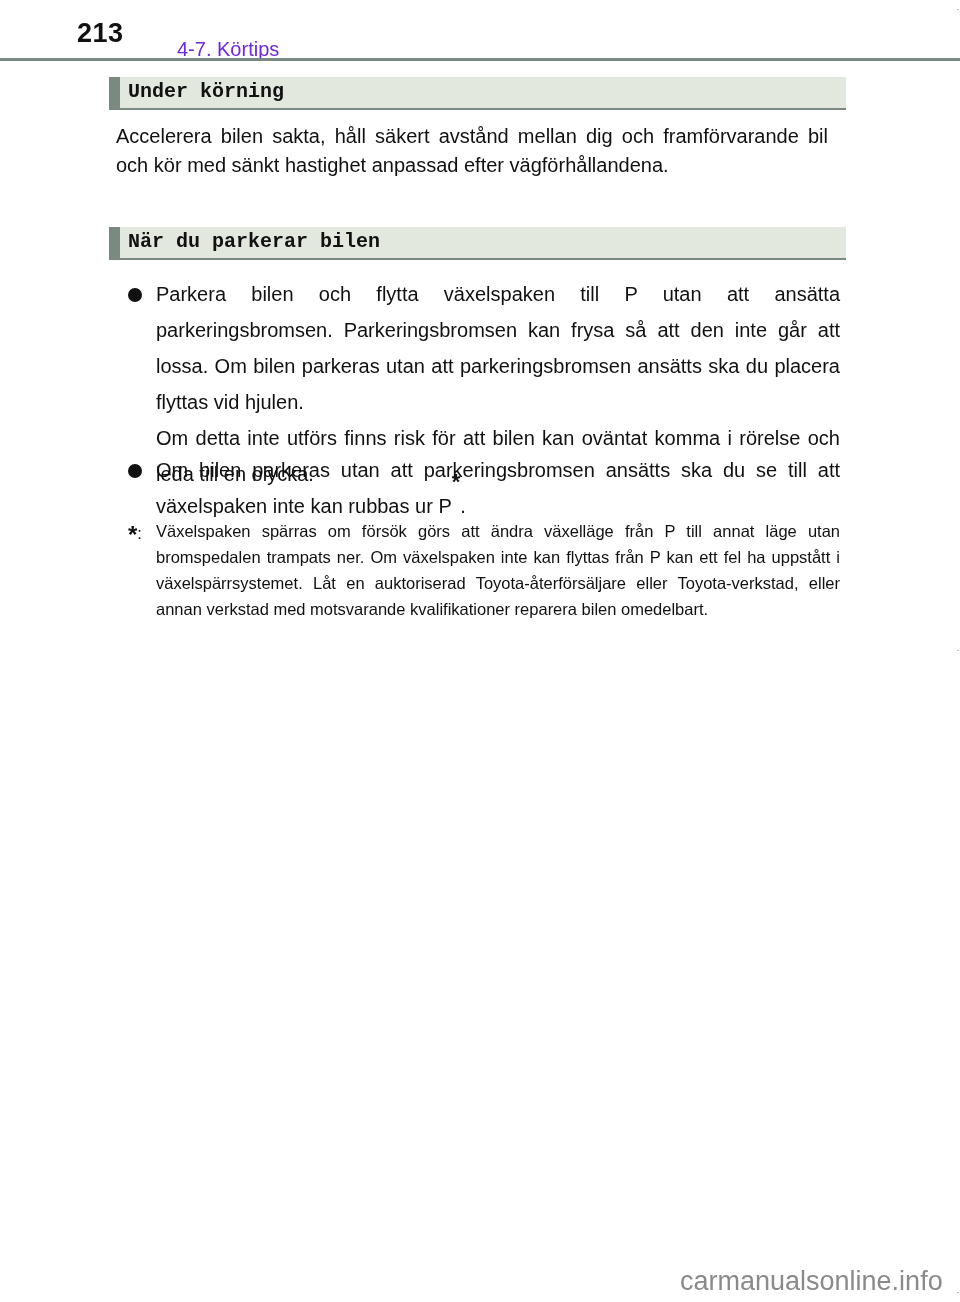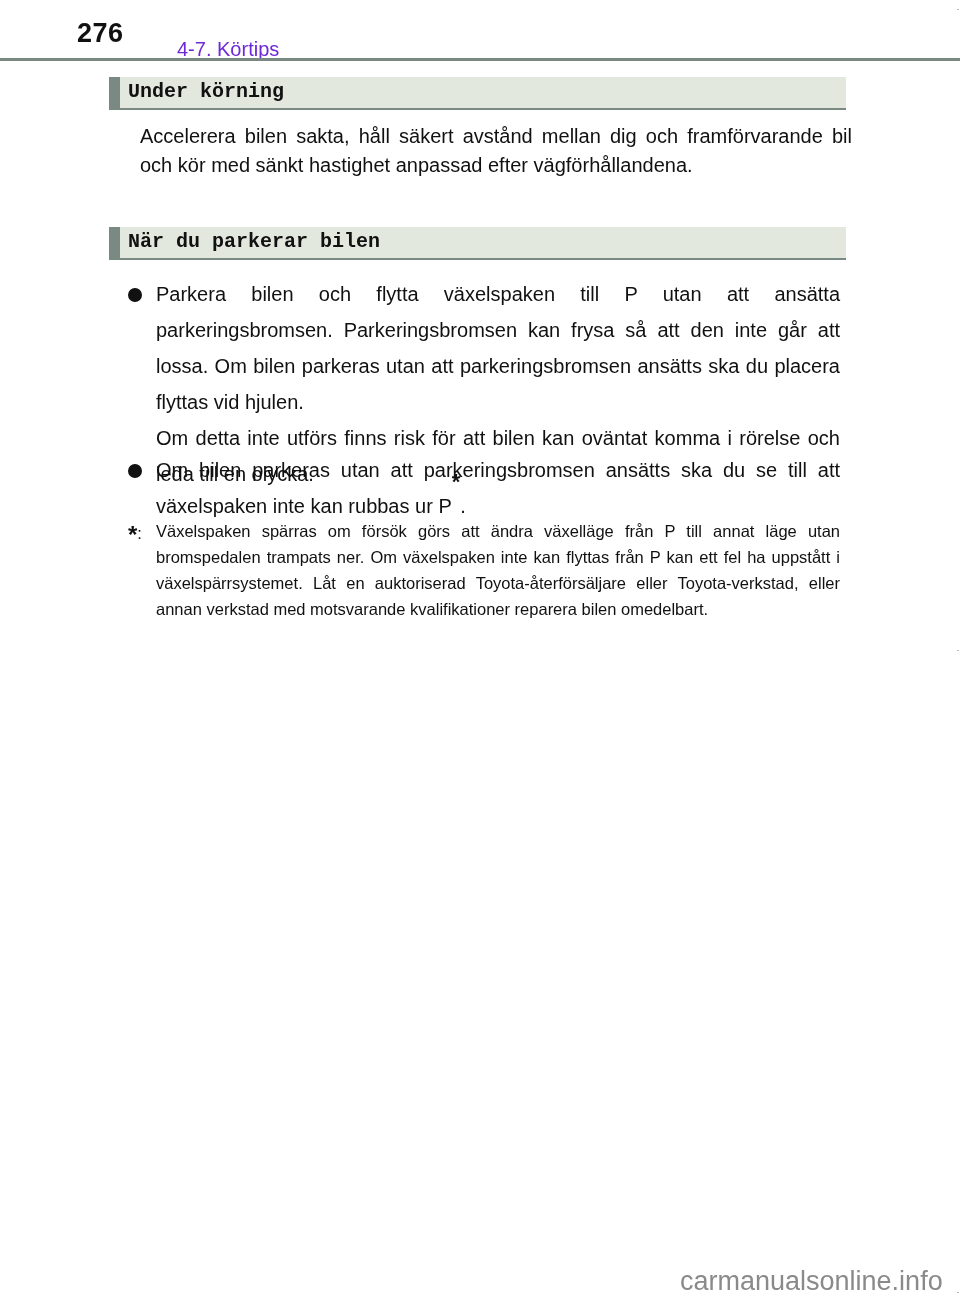--- a/index.html
+++ b/index.html
@@ -5,38 +5,38 @@
   html, body { margin:0; padding:0; background:#ffffff; }
   body { width:960px; height:1302px; position:relative; overflow:hidden;
          font-family:"Liberation Sans", "DejaVu Sans", sans-serif; color:#111; }
   .page-number { position:absolute; left:77px; top:18px; font-size:27px; font-weight:bold; letter-spacing:0.5px; }
   .chapter { position:absolute; left:177px; top:38px; font-size:20px; color:#6d28d9; }
   .header-rule { position:absolute; left:0; top:58px; width:960px; height:3px; background:#7a8a82; }
   .section-head { position:absolute; left:109px; width:737px; height:33px; background:#e3e8df;
                   border-bottom:2px solid #7a8a82; box-sizing:border-box;font-family:Liberation Mono, monospace; }
   .section-head .bar { position:absolute; left:0; top:0; width:11px; height:100%; background:#7a8a82; }
   .section-head .title { position:absolute; left:19px; top:3px; font-size:20px; font-weight:bold; }
-  .para { position:absolute; left:140px; width:712px; font-size:20px; line-height:29px; text-align:justify; }
+  .para { position:absolute; left:116px; width:712px; font-size:20px; line-height:29px; text-align:justify; }
   .bullet { position:absolute; left:128px; width:712px; font-size:20px; line-height:36px; }
   .bullet .dot { position:absolute; left:0; top:12px; width:14px; height:14px; border-radius:50%; background:#111; }
   .bullet .text { margin-left:28px; text-align:justify; display:block; }
   .bullet .text p { margin:0; text-align:justify; }
   sup.star { font-size:22px; vertical-align:top; position:relative; top:-6px; font-weight:bold; line-height:0; }
   .footnote { position:absolute; left:128px; top:518px; width:712px; font-size:16.5px; line-height:26px; }
   .footnote .mark { position:absolute; left:0; top:0; font-size:16.5px; }
   .footnote .mark .ast { font-size:24px; font-weight:bold; position:relative; top:4px; }
   .footnote .text { margin-left:28px; text-align:justify; display:block; }
   .watermark { position:absolute; left:680px; top:1266px; font-size:27px; color:#8a8a8a; }
   .edge-tick { position:absolute; left:957px; width:2px; height:1px; background:#bbb; }
 </style>
 </head>
 <body>
 
 <div>
-  <div class="page-number">276</div>
+  <div class="page-number">213</div>
   <div class="chapter">4-7. Körtips</div>
   <div class="header-rule"></div>
 </div>
 
 <div class="section-head" style="top:77px;">
   <div class="bar"></div>
   <div class="title">Under körning</div>
 </div>
 
 <div class="para" style="top:122px;">Accelerera bilen sakta, håll säkert avstånd mellan dig och framförvarande bil och kör med sänkt hastighet anpassad efter vägförhållandena.</div>

